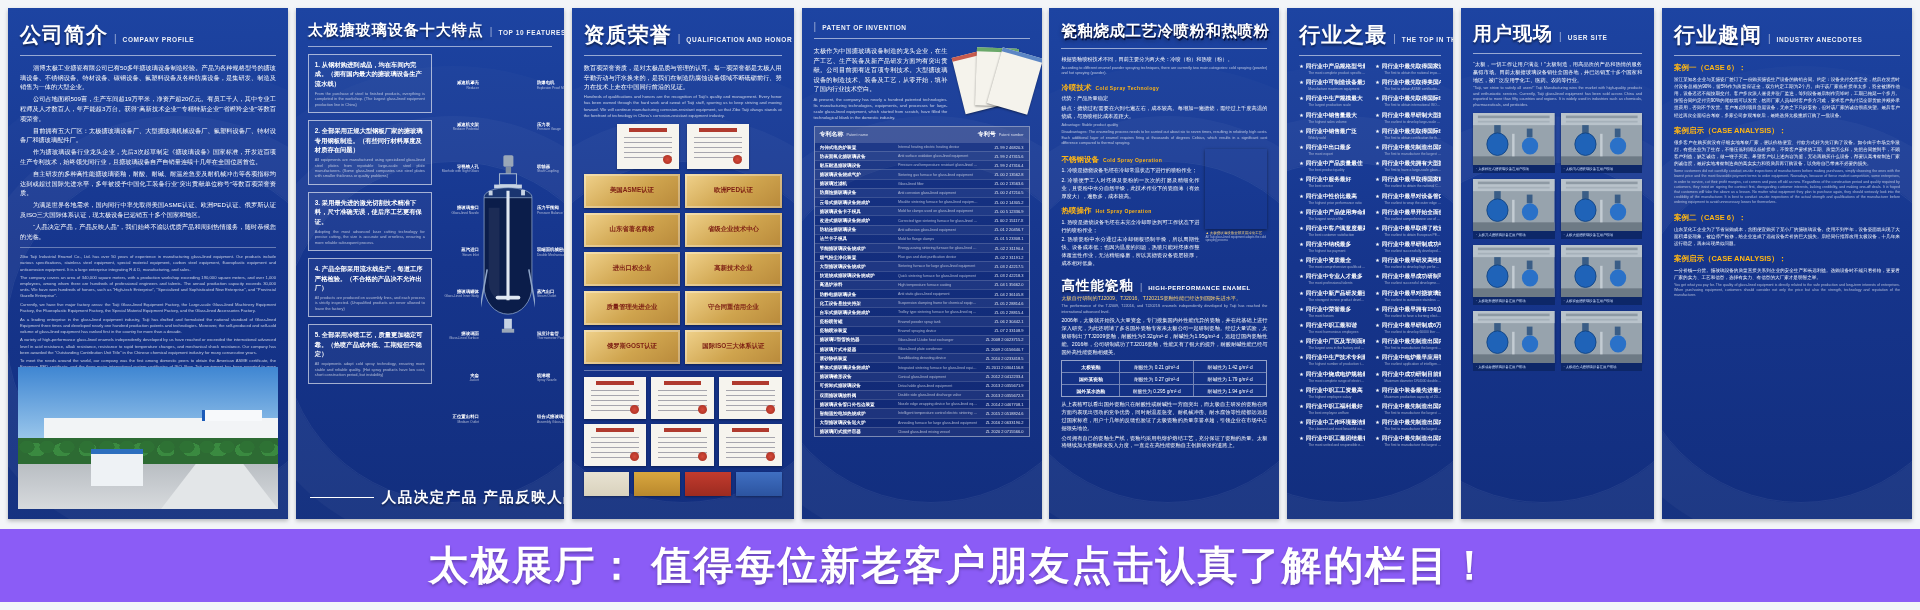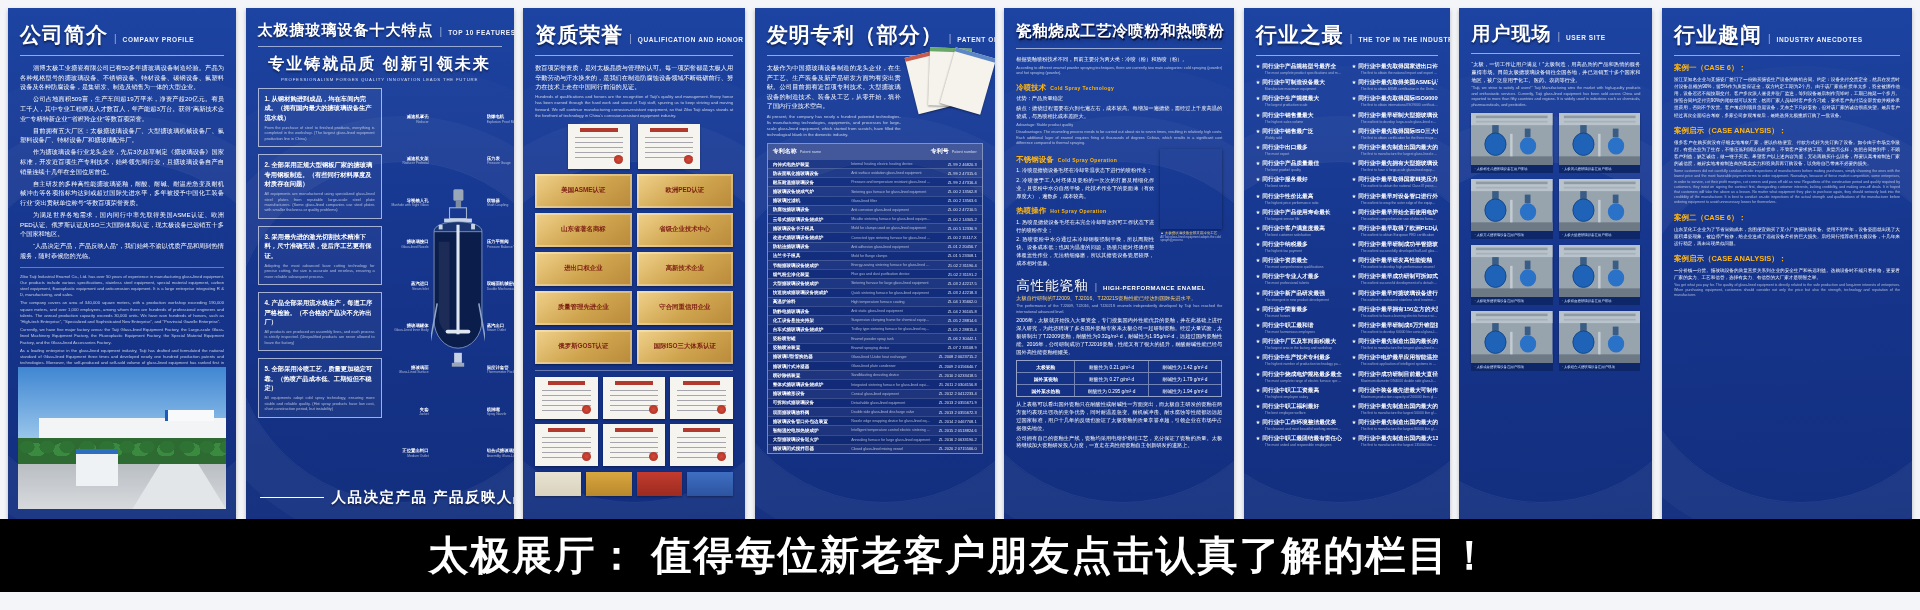--- a/index.html
+++ b/index.html
@@ -88,21 +88,21 @@
   .sec-h .sen{font-size:5px;margin-left:4px;letter-spacing:.4px;}
   .t6{font-size:5.2px;line-height:1.5;text-align:justify;margin:0 0 2px;position:relative;z-index:2;}
   .en4{font-size:3.8px;line-height:1.45;color:rgba(255,255,255,.65);text-align:justify;margin:0 0 2px;position:relative;z-index:2;}
   .spray-wrap{display:flex;gap:6px;position:relative;z-index:2;}
   .spray-txt{flex:1;min-width:0;}
   .spray-side{width:62px;flex:none;}
   .spray-photo{width:62px;height:80px;background:radial-gradient(circle at 55% 32%,#b8e0ff 0%,#3b79d8 16%,#12налей 0),radial-gradient(circle at 55% 32%,#cfeaff 0%,#3b79d8 18%,#0c2156 62%,#060f2e 100%);box-shadow:0 1px 3px rgba(0,0,0,.5);}
   .spray-cap{font-size:3.5px;color:#ffd574;line-height:1.4;margin-top:2px;}
   .spray-cap-en{font-size:3px;color:rgba(255,255,255,.6);line-height:1.3;}
   .etitle{display:flex;align-items:baseline;gap:6px;margin-top:7px;position:relative;z-index:2;}
-  .etitle .cn{font-size:13.5px;font-weight:normal;letter-spacing:1px;text-shadow:0 2px 2px rgba(0,0,0,.45);}
+  .etitle .cn{font-size:13.5px;font-weight:bold;letter-spacing:1px;text-shadow:0 2px 2px rgba(0,0,0,.45);}
   .etitle .bar{color:rgba(255,255,255,.55);font-size:9px;}
   .etitle .en{font-size:6px;font-weight:bold;letter-spacing:.5px;}
   .etable{border:1px solid rgba(255,255,255,.55);margin:4px 0;position:relative;z-index:2;}
   .etr{display:flex;}
   .etr + .etr{border-top:1px solid rgba(255,255,255,.4);}
   .etd{flex:1.3;padding:2.5px 3px;border-left:1px solid rgba(255,255,255,.4);font-size:4.8px;text-align:center;white-space:nowrap;overflow:hidden;}
   .etd:first-child{border-left:none;font-weight:bold;flex:1;}
   
   .tops{display:flex;gap:10px;margin-top:7px;position:relative;z-index:2;}
   .tcol{flex:1;min-width:0;}
@@ -114,29 +114,29 @@
   .pgrid{display:grid;grid-template-columns:1fr 1fr;gap:6px;margin-top:5px;position:relative;z-index:2;}
   .pcell{margin:0;}
   .pic{height:52px;overflow:hidden;box-shadow:0 1px 2px rgba(0,0,0,.4);}
   .pic svg{display:block;width:100%;height:100%;}
   .cap{background:#0d2768;font-size:3.4px;padding:2px 3px;color:#cfe0ff;white-space:nowrap;overflow:hidden;text-overflow:ellipsis;}
   
   .case-h{color:#ffb614;font-weight:bold;font-size:7.5px;margin:7px 0 3px;position:relative;z-index:2;}
   .case-p{font-size:4.6px;line-height:1.55;text-align:justify;margin:0 0 2px;position:relative;z-index:2;}
   .case-en{font-size:3.6px;line-height:1.45;color:rgba(255,255,255,.62);text-align:justify;margin:0 0 2px;position:relative;z-index:2;}
   
-  .banner{height:73px;background:#000000;display:flex;align-items:center;justify-content:center;}
+  .banner{height:73px;margin-top:10px;background:#8b5cf6;display:flex;align-items:center;justify-content:center;}
   .banner .btxt{color:#fff;font-weight:800;font-size:40px;letter-spacing:2px;white-space:nowrap;text-shadow:0 2px 3px rgba(0,0,0,.28);}
 </style>
 </head>
 <body>
 
 <div class="board">
 
-  <section class="panel" style="width:228px">
+  <section class="panel" style="width:280px">
     <div class="ptitle">
       <span class="cn">公司简介</span>
       <span class="bar">|</span>
       <span class="en">COMPANY PROFILE</span>
     </div>
     <div class="trule"></div>
     <div>
 
     <p class="cnp">淄博太极工业搪瓷有限公司已有50多年搪玻璃设备制造经验。产品为各种规格型号的搪玻璃设备、不锈钢设备、特材设备、碳钢设备、氟塑料设备及各种防腐设备，是集研发、制造及销售为一体的大型企业。</p>
         <p class="cnp">公司占地面积509亩，生产车间超19万平米，净资产超20亿元。有员工千人，其中专业工程师及人才数百人，年产能超3万台。获得“高新技术企业”“专精特新企业”“省瞪羚企业”等数百项荣誉。</p>
@@ -167,24 +167,20 @@
     </div>
   </section>
 
   <section class="panel" style="width:268px">
     <div class="ptitle">
       <span class="cn" style="font-size:15px">太极搪玻璃设备十大特点</span>
       <span class="bar">|</span>
       <span class="en">TOP 10 FEATURES</span>
     </div>
     <div class="trule"></div>
-    <div class="slogan">
-      <div class="s-cn">专业铸就品质 创新引领未来</div>
-      <div class="s-en">PROFESSIONALISM FORGES QUALITY   INNOVATION LEADS THE FUTURE</div>
-    </div>
     <div class="feat-wrap">
       <div class="fcol">
 
           <div class="fbox">
             <div class="fcn">1. 从钢材购进到成品，均在车间内完成。（拥有国内最大的搪玻璃设备生产流水线）</div>
             <div class="fen">From the purchase of steel to finished products, everything is completed in the workshop. (The largest glass-lined equipment production line in China)</div>
           </div>
 
           <div class="fbox">
             <div class="fcn">2. 全部采用正规大型钢板厂家的搪玻璃专用钢板制造。（有些同行材料厚度及材质存在问题）</div>
@@ -396,21 +392,20 @@
     <div class="mini-row">
       <div class="mini"></div>
       <div class="mini"></div>
       <div class="mini"></div>
       <div class="mini"></div>
     </div>
   </section>
 
   <section class="panel" style="width:240px">
     <div class="ptitle">
-      <span class="cn">发明专利（部分）</span>
       <span class="bar">|</span>
       <span class="en">PATENT OF INVENTION</span>
     </div>
     <div class="trule"></div>
     <div class="fan">
         <div></div>
         <div></div>
         <div></div>
       </div>
     <p class="cnp" style="text-indent:0;width:62%">太极作为中国搪玻璃设备制造的龙头企业，在生产工艺、生产装备及新产品研发方面均有突出贡献。公司目前拥有近百项专利技术。大型搪玻璃设备的制造技术、装备及工艺，从零开始，填补了国内行业技术空白。</p>
@@ -667,21 +662,21 @@
         <div class="etr">
           <div class="etd">国外某水热釉</div>
           <div class="etd">耐酸性为 0.295 g/m²·d</div>
           <div class="etd">耐碱性为 1.94 g/m²·d</div>
         </div>
       </div>
     <p class="t6">从上表格可以看出国外瓷釉只在耐酸性或耐碱性一方面突出，而太极自主研发的瓷釉在两方面均表现出强劲的竞争优势，同时耐温差急变、耐机械冲击、耐水腐蚀等性能都远远超过国家标准，用户十几年的反馈也验证了太极瓷釉的质量享誉卓越，引领企业在市场中占据领先地位。</p>
     <p class="t6">公司拥有自己的瓷釉生产线，瓷釉均采用电熔炉熔结工艺，充分保证了瓷釉的质量。太极将继续加大瓷釉研发投入力度，一直走在高性能瓷釉自主创新研发的道路上。</p>
   </section>
 
-  <section class="panel" style="width:206px">
+  <section class="panel" style="width:166px">
     <div class="ptitle">
       <span class="cn">行业之最</span>
       <span class="bar">|</span>
       <span class="en">THE TOP IN THE INDUSTRY</span>
     </div>
     <div class="trule"></div>
     <div class="tops">
       <div class="tcol">
 
           <div class="top-item">

